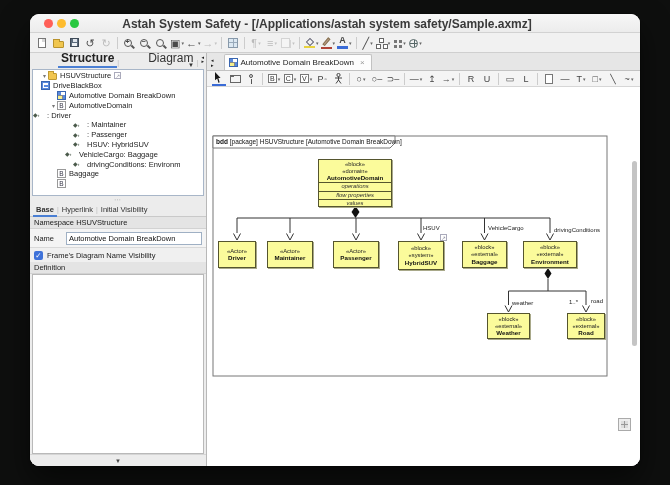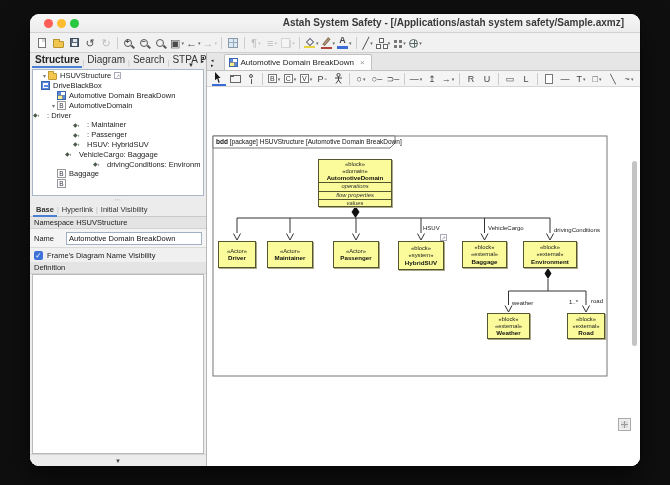--- a/index.html
+++ b/index.html
@@ -6,21 +6,21 @@
   *{box-sizing:border-box;}
   .stage{position:relative;width:670px;height:485px;overflow:hidden;}
   .window{position:absolute;left:30px;top:14px;width:610px;height:452px;background:#ececec;border-radius:9px;
           box-shadow:0 14px 30px rgba(0,0,0,.55), 0 0 0 1px rgba(0,0,0,.25);overflow:hidden;display:flex;flex-direction:column;}
   
   .titlebar{height:19px;background:linear-gradient(#f7f7f7,#ececec);border-bottom:1px solid #d2d2d2;position:relative;flex:none;}
   .tl{position:absolute;top:5px;width:9px;height:9px;border-radius:50%;}
   .tl.red{left:14px;background:#ff5f57;}
   .tl.yel{left:27px;background:#febc2e;}
   .tl.grn{left:40px;background:#28c840;}
-  .wtitle{position:absolute;left:0;right:16px;top:3px;text-align:right;font-size:10px;font-weight:bold;color:#3a3a3a;}
+  .wtitle{position:absolute;left:0;right:16px;top:3px;text-align:center;font-size:12px;font-weight:bold;color:#3a3a3a;}
   
   .mtb{height:20px;background:#f1f1f1;border-bottom:1px solid #cfcfcf;display:flex;align-items:center;padding:0 4px;flex:none;}
   .tbtn{height:16px;min-width:14px;display:inline-flex;align-items:center;justify-content:center;position:relative;margin:0 1px;color:#4a4a4a;}
   .tbtn .g{font-size:11px;line-height:14px;color:#4a4a4a;}
   .tbtn.dis{opacity:.32;}
   .dd::after{content:"▾";font-size:5px;color:#666;margin-left:1px;}
   .sep{width:1px;height:12px;background:#cccccc;margin:0 3px;flex:none;}
   .ic{display:inline-block;position:relative;}
   .ic-page{width:8px;height:10px;background:#fff;border:1px solid #767676;}
   .ic-page::after{content:"";position:absolute;right:0;top:0;width:3px;height:3px;background:#d7d7d7;}
@@ -47,21 +47,21 @@
   .ic-tree::after{content:"";position:absolute;bottom:0;left:0;width:3px;height:3px;background:#fff;box-shadow:0 0 0 1px #666, 7px 0 0 0 #fff, 7px 0 0 1px #666;}
   .ic-dots{width:9px;height:9px;margin-top:2px;}
   .ic-dots::before{content:"";position:absolute;top:1px;left:1px;width:2.5px;height:2.5px;background:#777;box-shadow:5px 0 0 #777,0 5px 0 #777,5px 5px 0 #777;}
   .ic-globe{width:9px;height:9px;border:1px solid #566;border-radius:50%;margin-top:1px;}
   .ic-globe::before{content:"";position:absolute;top:3px;left:0;right:0;height:1px;background:#566;}
   .ic-globe::after{content:"";position:absolute;top:0;bottom:0;left:3.5px;width:1px;background:#566;}
   
   .content{flex:1;display:flex;min-height:0;}
   .leftpanel{width:177px;flex:none;background:#ececec;border-right:1px solid #b8b8b8;display:flex;flex-direction:column;min-height:0;}
   .lp-tabs{height:15px;display:flex;align-items:flex-end;padding:0 2px;flex:none;position:relative;}
-  .lp-tab{font-size:10px;color:#333;padding:2px 3px 1px;border-bottom:2px solid transparent;white-space:nowrap;}
+  .lp-tab{font-size:12px;color:#333;padding:2px 3px 1px;border-bottom:2px solid transparent;white-space:nowrap;margin-left:26px;}
   .lp-tab.sel{border-bottom-color:#4a7fd4;font-weight:bold;color:#222;}
   .lp-tabsep{color:#bbb;font-size:7px;padding-bottom:2px;}
   .panel-arrows{position:absolute;right:2px;top:2px;display:flex;flex-direction:column;line-height:4px;font-size:5px;color:#222;}
   .tiny-down{position:absolute;right:12px;top:9px;font-size:6px;color:#333;}
   
   .tree{margin:1px 2px 0 2px;height:127px;background:#fff;border:1px solid #a8b6c8;overflow:hidden;flex:none;padding-top:1px;}
   .trow{display:flex;align-items:center;height:9.8px;font-size:7.5px;color:#222;white-space:nowrap;overflow:hidden;}
   .chev{width:7px;flex:none;color:#777;font-size:6px;text-align:center;}
   .chev.on::before{content:"▾";}
   .ti{width:9px;height:9px;flex:none;position:relative;margin-right:3px;}
@@ -282,21 +282,21 @@
           <span>: Passenger</span>
         </div>
         <div class="trow" style="padding-left:40px">
           <span class="ti ti-part"></span>
           <span>HSUV: HybridSUV</span>
         </div>
         <div class="trow" style="padding-left:32px">
           <span class="ti ti-part"></span>
           <span>VehicleCargo: Baggage</span>
         </div>
-        <div class="trow" style="padding-left:60px">
+        <div class="trow" style="padding-left:40px">
           <span class="ti ti-part"></span>
           <span>drivingConditions: Environm</span>
         </div>
         <div class="trow" style="padding-left:24px">
           <span class="ti ti-block"></span>
           <span>Baggage</span>
         </div>
         <div class="trow" style="padding-left:24px">
           <span class="ti ti-block"></span>
           <span></span>

